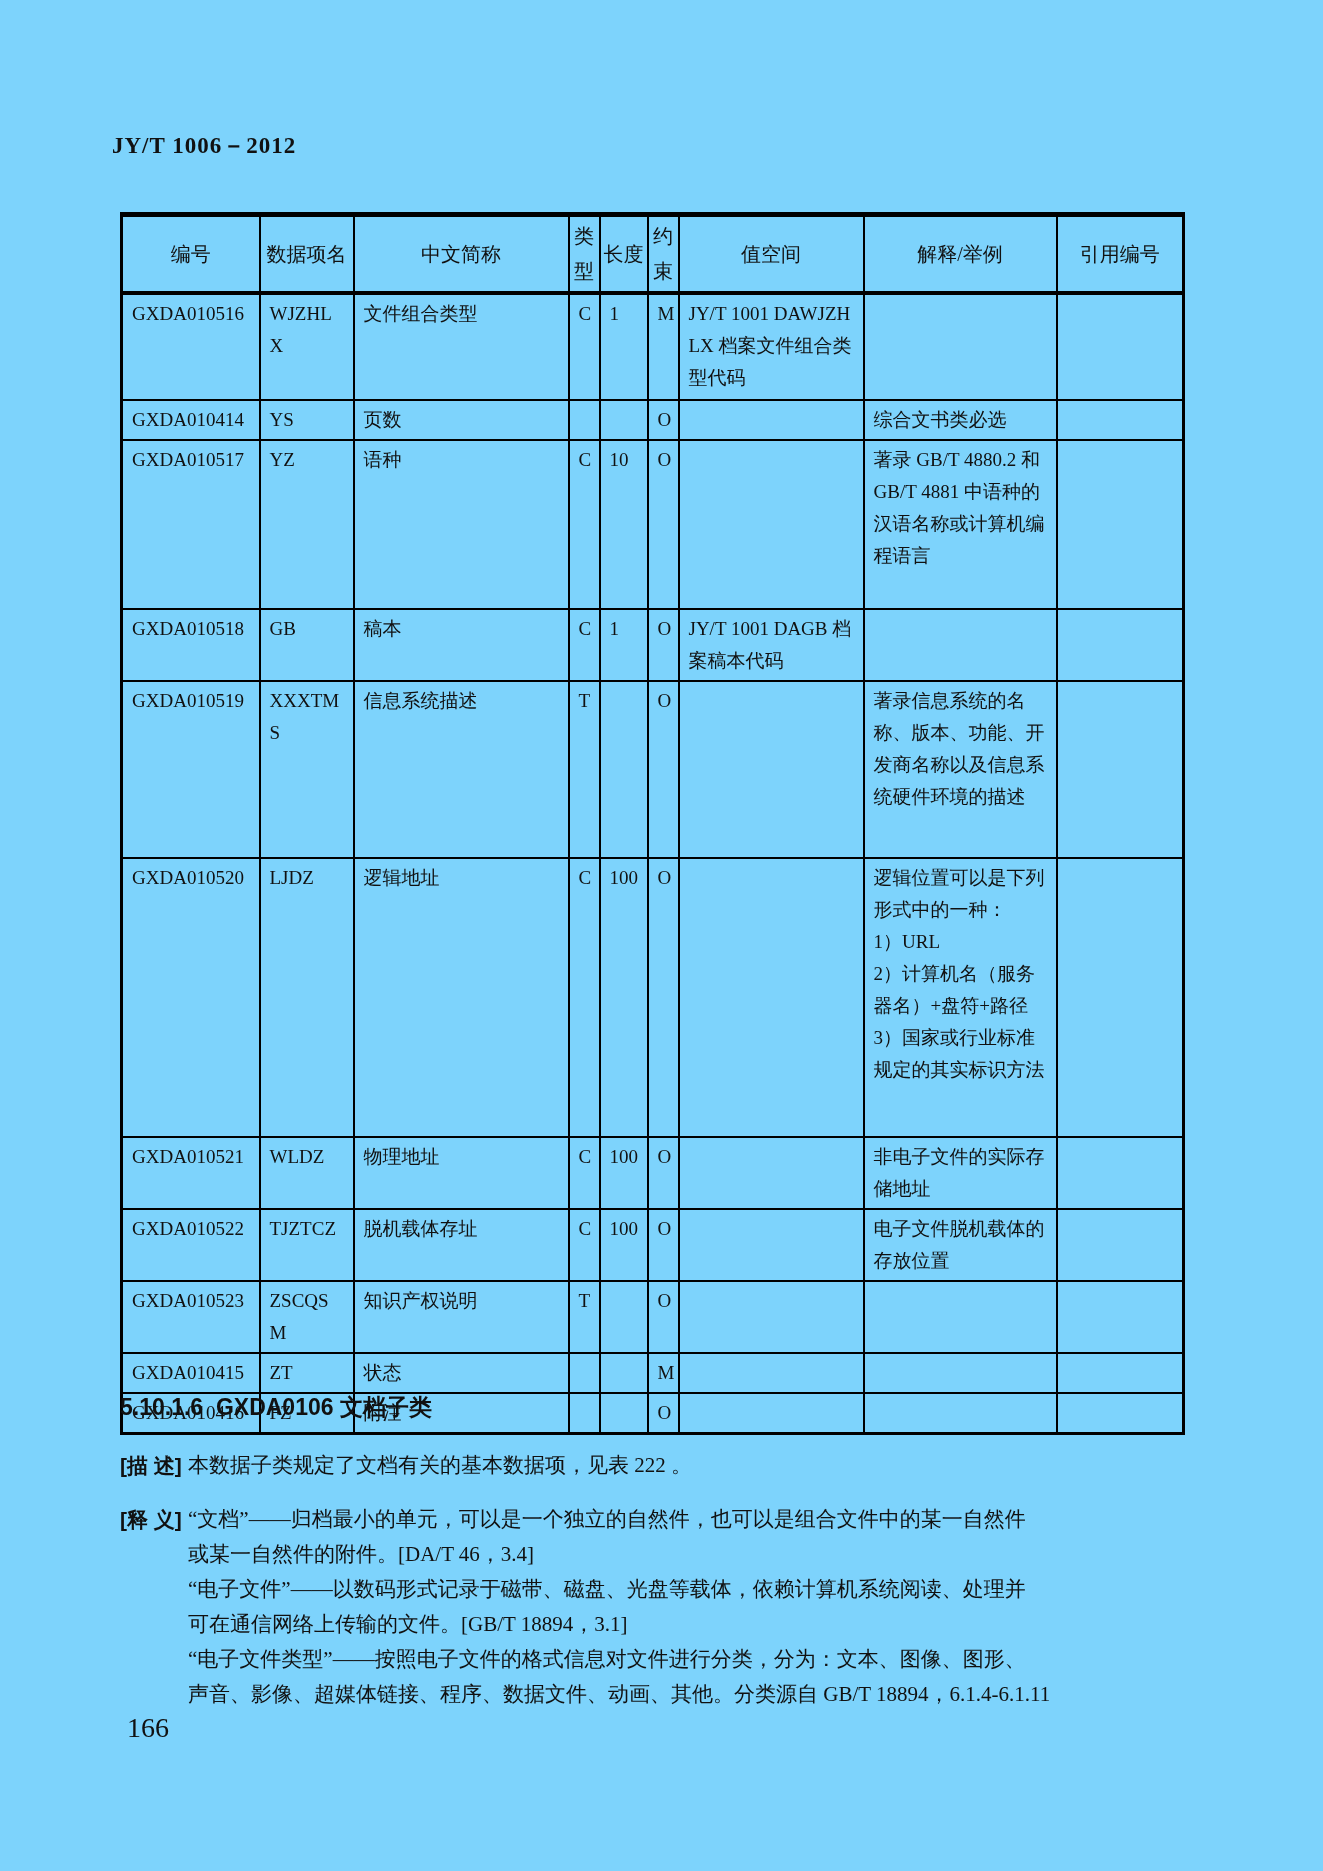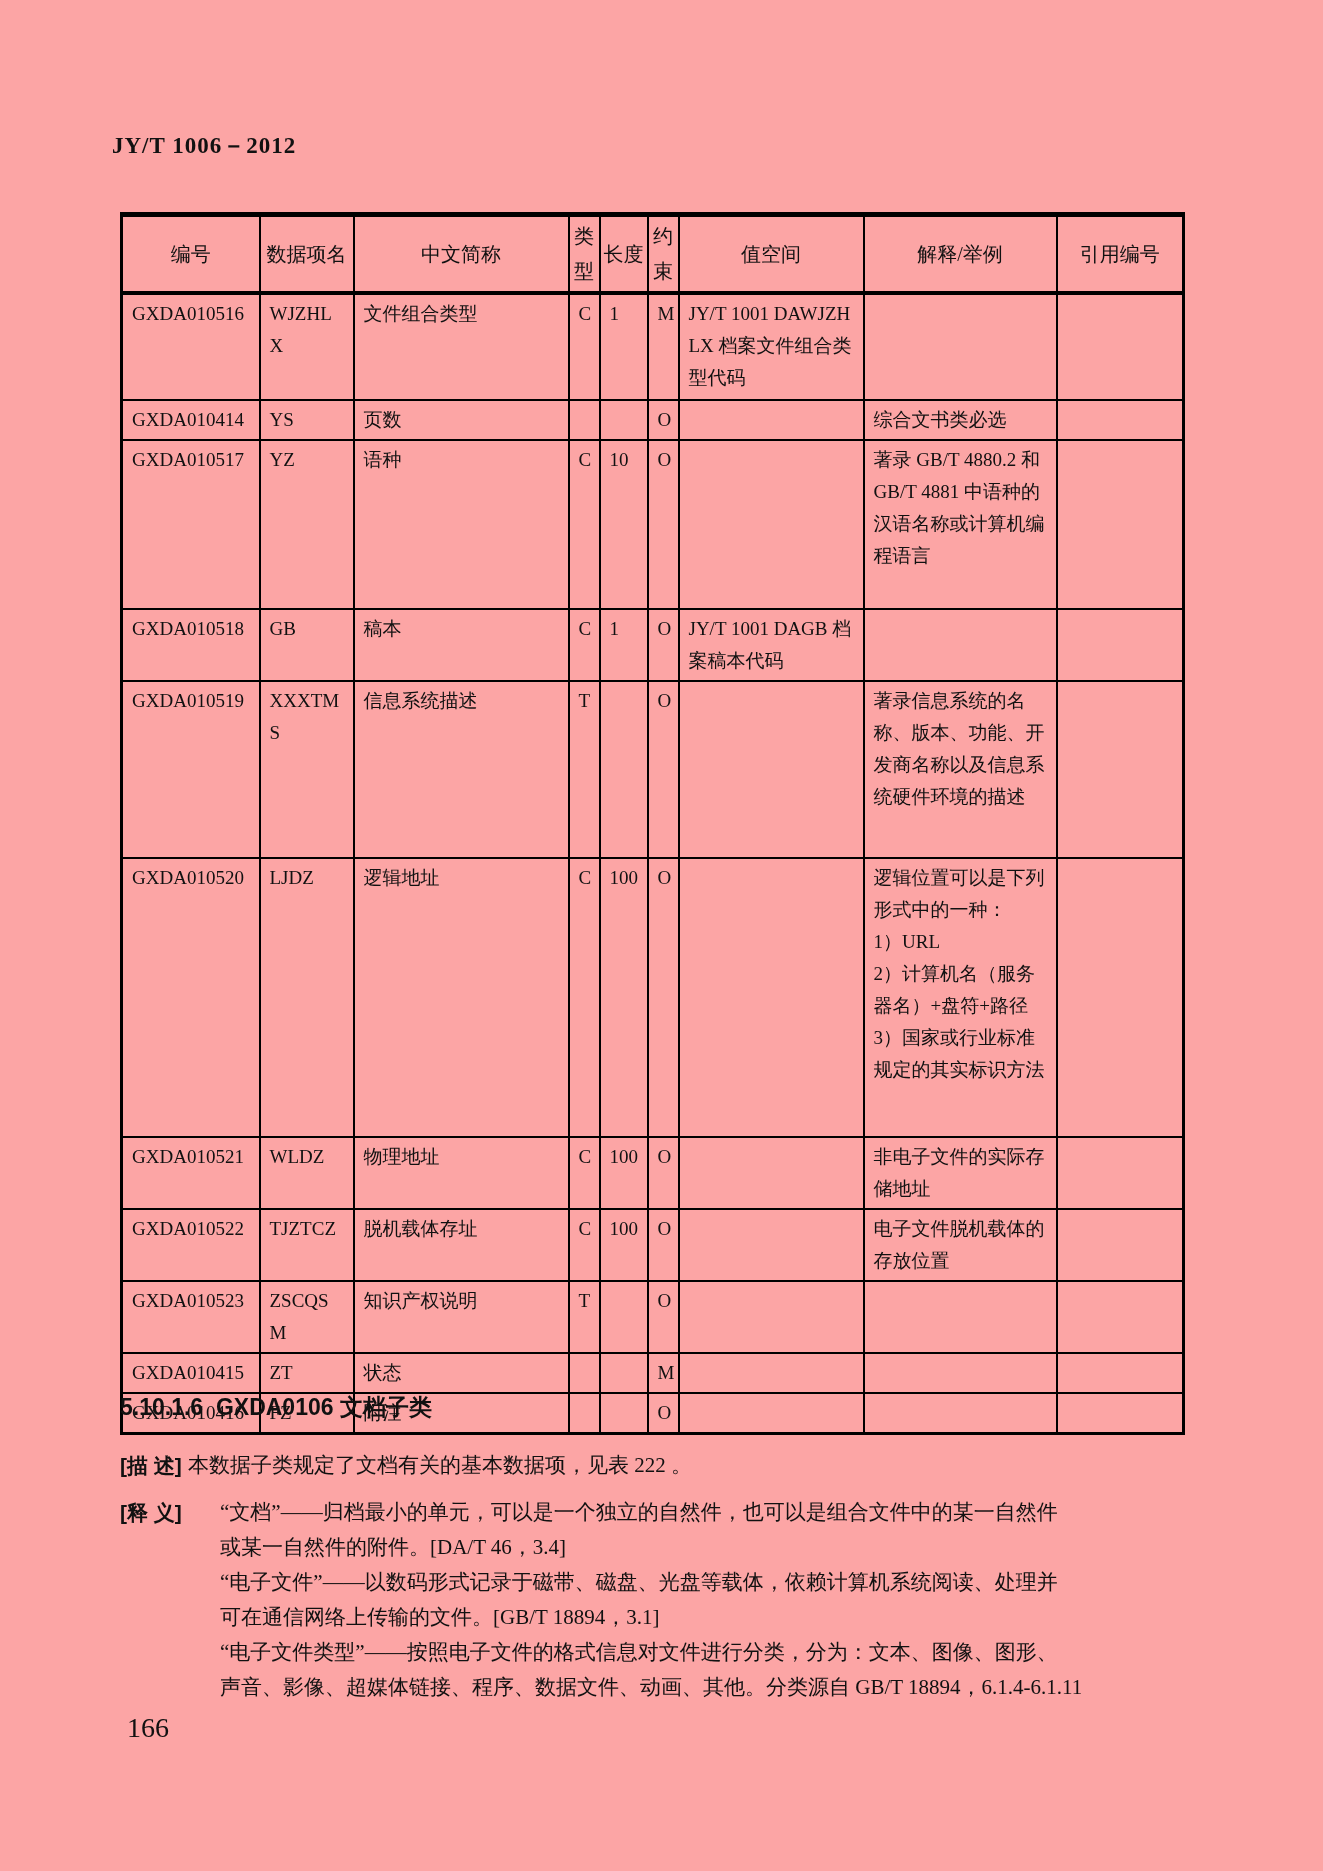--- a/index.html
+++ b/index.html
@@ -1,17 +1,17 @@
 <!DOCTYPE html>
 <html><head>
 <meta charset="utf-8">
 <style>
   html,body{margin:0;padding:0;background:#e8e8e8;}
   .page{
-    position:relative;width:1323px;height:1871px;background:#fca5a5;
+    position:relative;width:1323px;height:1871px;background:#7dd3fc;
     font-family:"Liberation Serif","DejaVu Serif",serif;color:#111;
     overflow:hidden;margin:0 auto;
   }
   .doc-code{
     position:absolute;left:112px;top:130px;
     font-size:23px;font-weight:bold;letter-spacing:1px;white-space:pre;
   }
   table.spec{
     position:absolute;left:120px;top:212px;width:1062px;
     table-layout:fixed;border-collapse:collapse;
@@ -35,21 +35,21 @@
   tr.r0{height:107px;} tr.r1{height:37px;}  tr.r2{height:169px;}
   tr.r3{height:62px;}  tr.r4{height:177px;} tr.r5{height:279px;}
   tr.r6{height:61px;}  tr.r7{height:63px;}  tr.r8{height:38px;}
   tr.r9{height:37px;}  tr.r10{height:36px;}
   .section{position:absolute;left:120px;top:1392px;width:1095px;}
   .sec-heading{
     font-family:"Liberation Sans","DejaVu Sans",sans-serif;
     font-weight:bold;font-size:23px;white-space:pre;
   }
   .para-row{display:flex;margin-top:25px;align-items:flex-start;}
-  .para-row.tight{margin-top:12px;gap:32px;}
+  .para-row.tight{margin-top:19px;}
   .para-label{
     font-family:"Liberation Sans","DejaVu Sans",sans-serif;
     font-weight:bold;font-size:21px;line-height:35px;
     white-space:pre;width:68px;flex:0 0 68px;
   }
   .para-text{font-size:21px;line-height:35px;width:1025px;}
   .para-text .line{white-space:pre-wrap;}
   .page-num{position:absolute;left:127px;top:1712px;font-size:28px;}
 </style>
 </head>

